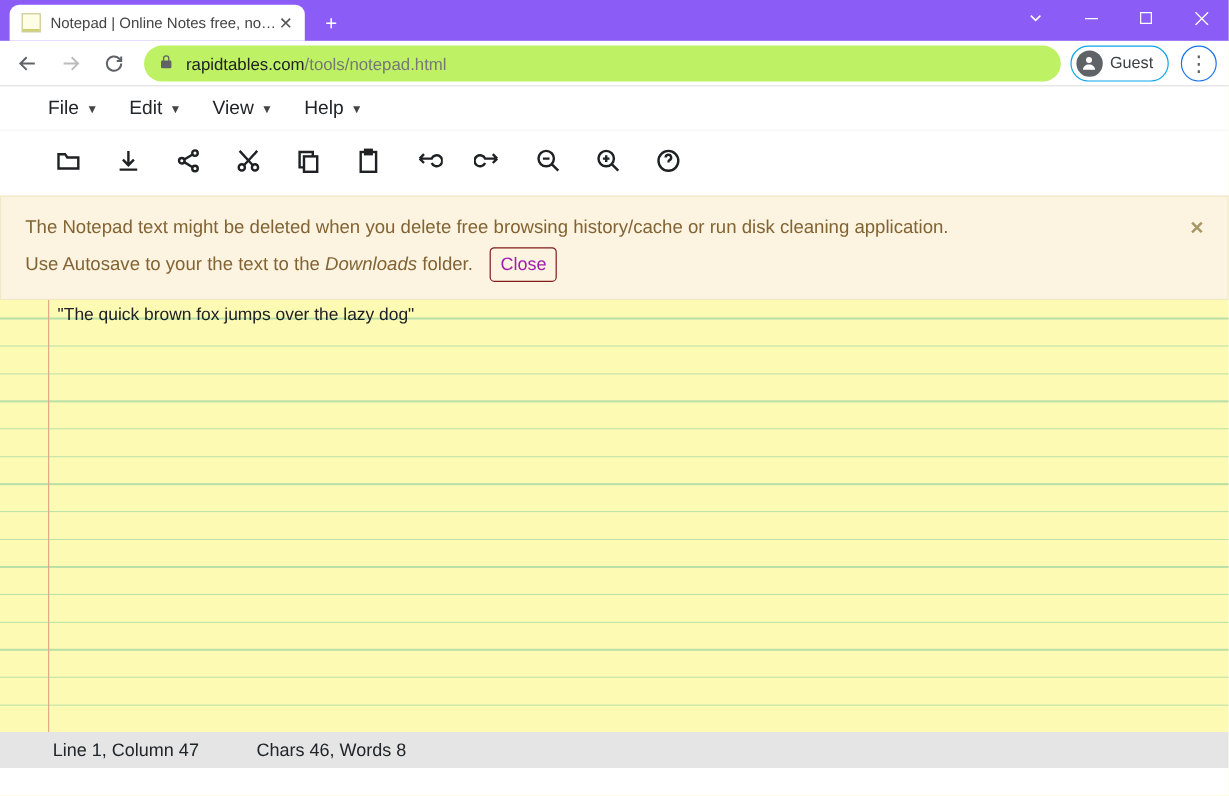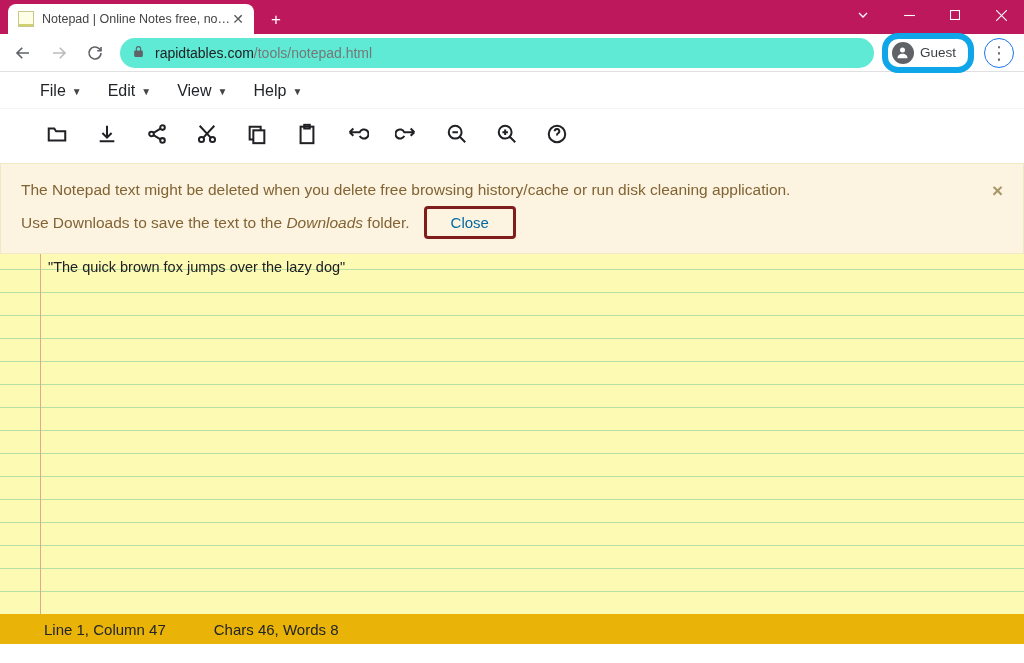--- a/index.html
+++ b/index.html
@@ -1,63 +1,63 @@
 <!DOCTYPE html>
 <html><head>
   <meta charset="utf-8">
   <style>
     * { margin: 0; padding: 0; box-sizing: border-box; }
     body { font-family: "Segoe UI", Arial, sans-serif; background: #fff; overflow: hidden; width: 1024px; height: 663px; }
     
-    .titlebar { background: #be185d; height: 34px; display: flex; align-items: flex-start; }
+    .titlebar { background: #8b5cf6; height: 34px; display: flex; align-items: flex-start; }
     .tab-area { display: flex; align-items: flex-end; height: 34px; padding-left: 8px; }
     .browser-tab { background: #fff; height: 30px; margin-top: 4px; border-radius: 8px 8px 0 0; display: flex; align-items: center; padding: 0 8px 0 10px; min-width: 230px; font-size: 12.5px; color: #444; }
     .tab-favicon { width: 16px; height: 16px; background: linear-gradient(180deg, #fefee6 85%, #d0d070 15%); border: 1px solid #c8c88c; margin-right: 8px; }
     .tab-title { flex: 1; white-space: nowrap; overflow: hidden; text-overflow: ellipsis; }
     .tab-close { width: 16px; height: 16px; display: flex; align-items: center; justify-content: center; color: #555; font-size: 14px; cursor: pointer; }
     .newtab-btn { width: 28px; height: 28px; display: flex; align-items: center; justify-content: center; color: #fff; font-size: 17px; margin-left: 8px; margin-top: 3px; cursor: pointer; }
     .winctrl { margin-left: auto; display: flex; }
     .winbtn { width: 46px; height: 30px; display: flex; align-items: center; justify-content: center; color: #fff; cursor: pointer; }
     .winbtn svg { stroke: #fff; fill: none; }
     
     .addr-row { height: 38px; display: flex; align-items: center; padding: 0 6px; gap: 2px; border-bottom: 1px solid #e0e0e0; }
     .nav-btn { width: 34px; height: 30px; display: flex; align-items: center; justify-content: center; color: #5f6368; cursor: pointer; border-radius: 50%; }
     .nav-btn.disabled { color: #bcbcbc; }
-    .addr-bar { flex: 1; height: 30px; background: #5eead4; border-radius: 15px; display: flex; align-items: center; padding: 0 12px; margin: 0 6px; font-size: 14px; color: #202124; }
+    .addr-bar { flex: 1; height: 30px; background: #bef264; border-radius: 15px; display: flex; align-items: center; padding: 0 12px; margin: 0 6px; font-size: 14px; color: #202124; }
     .https-lock { margin-right: 10px; color: #5f6368; }
     .addr-text .domain { color: #202124; }
     .addr-text .path { color: #777; }
     .guest-area { display: flex; align-items: center; gap: 10px; padding-right: 4px; }
-    .guest-badge { display: flex; align-items: center; gap: 6px; font-size: 13.5px; color: #3c4043; border: 6px solid #0ea5e9; border-radius: 16px; padding: 3px 12px 3px 4px; }
+    .guest-badge { display: flex; align-items: center; gap: 6px; font-size: 13.5px; color: #3c4043; border: 1px solid #0ea5e9; border-radius: 16px; padding: 3px 12px 3px 4px; }
     .avatar-circle { width: 22px; height: 22px; border-radius: 50%; background: #5f6368; display: flex; align-items: center; justify-content: center; color: #fff; }
     .kebab { width: 30px; height: 30px; border: 1.5px solid #1a73e8; border-radius: 50%; display: flex; align-items: center; justify-content: center; color: #5f6368; font-size: 18px; }
     
     .content-wrap { position: relative; height: calc(663px - 34px - 38px); overflow: hidden; }
     .content { height: 100%; overflow-y: scroll; }
     
     .menu-row { display: flex; gap: 26px; padding: 10px 16px 8px 40px; font-size: 16px; color: #212529; border-bottom: 1px solid #f5f5f5; }
     .menu-item { display: flex; align-items: center; cursor: pointer; }
     .caret-down { margin-left: 6px; font-size: 10px; color: #444; }
     
     .tool-row { display: flex; gap: 24px; padding: 12px 0 16px 44px; }
     .tool-btn { width: 26px; height: 26px; display: flex; align-items: center; justify-content: center; cursor: pointer; color: #202124; }
     .tool-btn svg { stroke: #202124; }
     
     .alert-box { background: #FCF3E0; border: 1px solid #f1e8c6; padding: 14px 40px 14px 20px; color: #826434; font-size: 15.5px; line-height: 1.55; position: relative; }
     .alert-box em { font-style: italic; }
     .alert-line3 { display: flex; align-items: center; gap: 14px; margin-top: 4px; }
-    .close-btn-alert { border: 3px solid #7f1d1d; background: transparent; border-radius: 4px; padding: 5px 24px; color: #0369a1; font-size: 15px; cursor: pointer; }
+    .close-btn-alert { border: 1px solid #7f1d1d; background: transparent; border-radius: 4px; padding: 5px 8px; color: #a21caf; font-size: 15px; cursor: pointer; }
     .alert-x { position: absolute; right: 20px; top: 12px; font-size: 19px; color: #a89869; cursor: pointer; font-weight: bold; }
     
     .notepad-area { background: #FDFAB4; position: relative; height: 360px; }
     .margin-left-line { position: absolute; left: 40px; top: 0; bottom: 0; width: 1px; background: #e2a88a; }
     .notepad-lines { position: absolute; inset: 0; background-image: repeating-linear-gradient(to bottom, transparent 0, transparent 22px, #b8e0a6 22px, #b8e0a6 23px); background-position: 0 -7px; }
     .note-content { position: absolute; left: 48px; top: 2px; right: 10px; font-family: Arial, sans-serif; font-size: 14.5px; color: #202124; line-height: 23px; }
     
-    .status-row { height: 30px; display: flex; align-items: center; gap: 48px; padding-left: 44px; font-size: 15px; color: #212529; background: #eab308; }
+    .status-row { height: 30px; display: flex; align-items: center; gap: 48px; padding-left: 44px; font-size: 15px; color: #212529; background: #e5e5e5; }
     
     ::-webkit-scrollbar { width: 16px; }
     ::-webkit-scrollbar-track { background: #f1f1f1; }
     ::-webkit-scrollbar-thumb { background: #c1c1c1; }
     ::-webkit-scrollbar-button { background: #f1f1f1; height: 16px; }
   </style>
 </head>
 <body>
 
 <div class="titlebar">
@@ -217,21 +217,21 @@
             <circle cx="12" cy="12" r="9"></circle>
             <path d="M9.5 9a2.5 2.5 0 1 1 3.5 2.3c-1 .5-1 1.2-1 2.2M12 17.5v.01"></path>
           </svg>
         </div>
   </div>
 
   <div class="alert-box">
     <span class="alert-x">×</span>
     <div>The Notepad text might be deleted when you delete free browsing history/cache or run disk cleaning application.</div>
     <div class="alert-line3">
-      <span><span>Use Downloads to save the text to the </span><em>Downloads</em><span> folder.</span></span>
+      <span><span>Use Autosave to your the text to the </span><em>Downloads</em><span> folder.</span></span>
       <button class="close-btn-alert">Close</button>
     </div>
   </div>
 
   <div class="notepad-area">
     <div class="notepad-lines"></div>
     <div class="margin-left-line"></div>
     <div class="note-content">"The quick brown fox jumps over the lazy dog"</div>
   </div>
 

